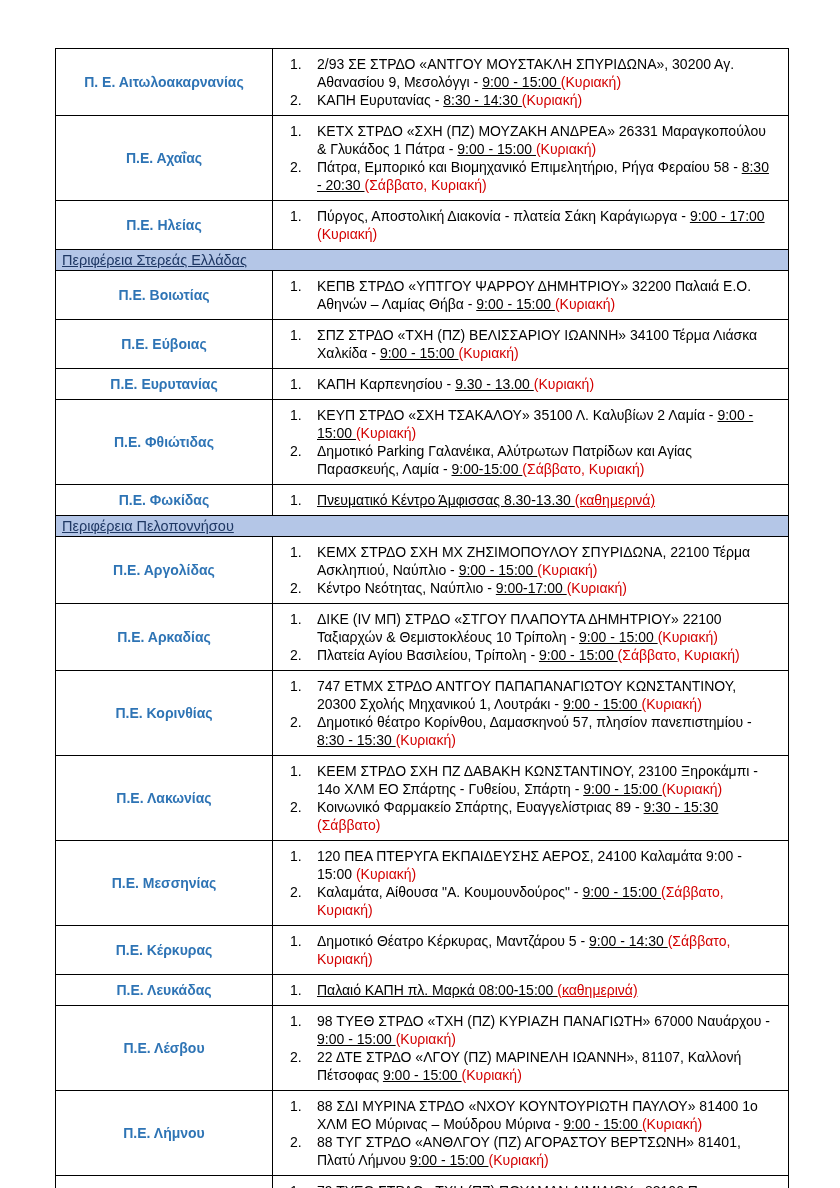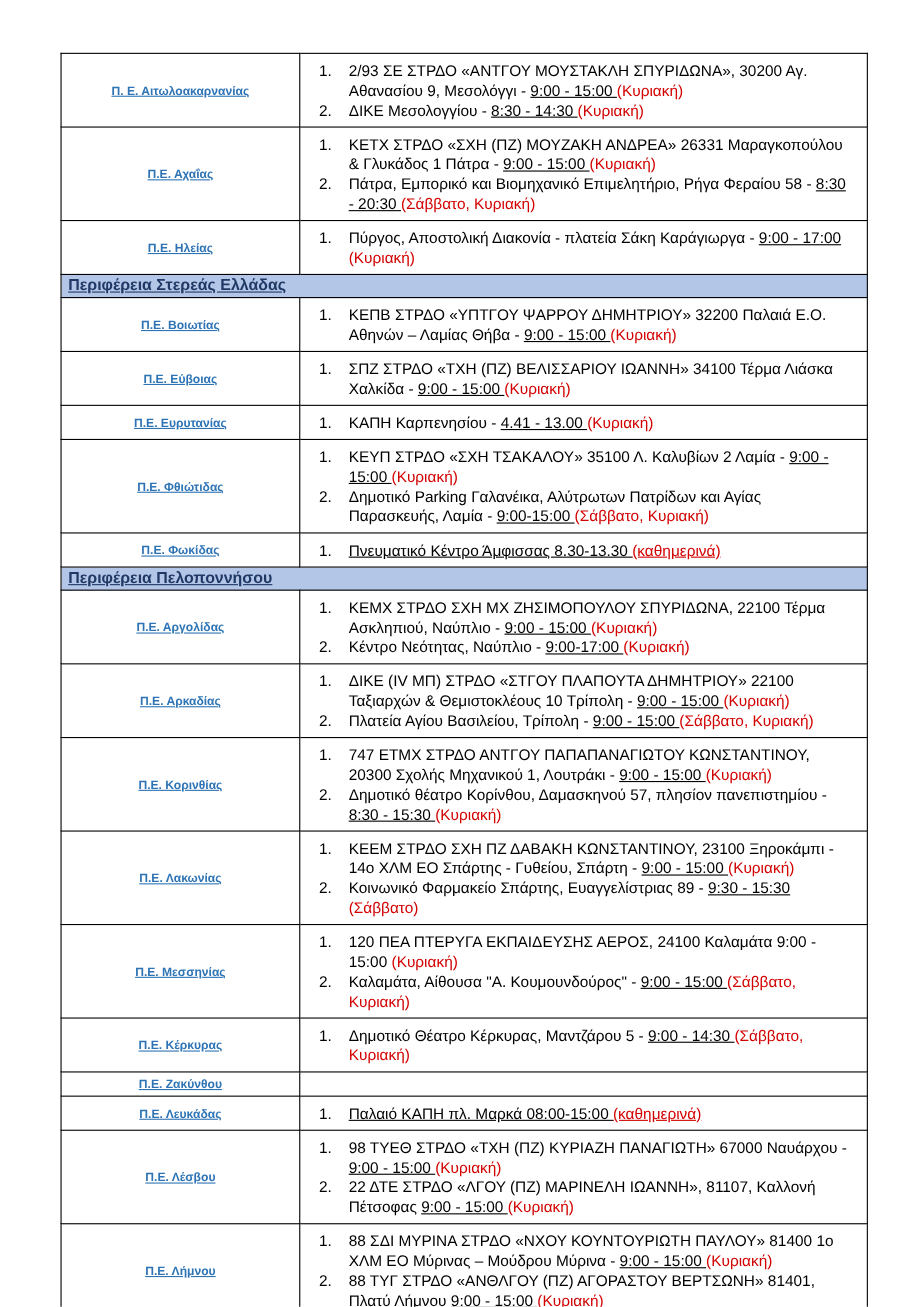--- a/index.html
+++ b/index.html
@@ -32,34 +32,33 @@
   }
 
   
   td.region-cell {
     text-align: center;
     padding: 1px 4px;
   }
   .region-label {
     color: var(--region-label);
     font-weight: bold;
-    font-size: 11px;
-    text-decoration: underline;
+    font-size: 14px;
     line-height: 18px;
     cursor: pointer;
   }
 
   
   td.section-cell {
     background: var(--section-bg);
     padding: 1px 4px 1px 6px;
   }
   .section-label {
     color: var(--section-text);
-    font-weight: bold;
+    font-weight: normal;
     font-size: 14.5px;
     text-decoration: underline;
     line-height: 18px;
     white-space: nowrap;
   }
 
   
   td.items-cell {
     font-size: 14px;
     line-height: 18px;
@@ -97,21 +96,21 @@
   <colgroup>
     <col style="width:217px">
     <col>
   </colgroup>
   <tbody>
       <tr class="region-row">
         <td class="region-cell"><span class="region-label">Π. Ε. Αιτωλοακαρνανίας</span></td>
         <td class="items-cell">
           <ol class="loc-list">
             <li><span>2/93 ΣΕ ΣΤΡΔΟ «ΑΝΤΓΟΥ ΜΟΥΣΤΑΚΛΗ ΣΠΥΡΙΔΩΝΑ», 30200 Αγ. Αθανασίου 9, Μεσολόγγι - </span><span class="seg-time">9:00 - 15:00 </span><span class="seg-red">(Κυριακή)</span></li>
-            <li><span>ΔΙΚΕ Μεσολογγίου - </span><span class="seg-time">8:30 - 14:30 </span><span class="seg-red">(Κυριακή)</span></li>
+            <li><span>ΚΑΠΗ Ευρυτανίας - </span><span class="seg-time">8:30 - 14:30 </span><span class="seg-red">(Κυριακή)</span></li>
           </ol>
         </td>
       </tr>
       <tr class="region-row">
         <td class="region-cell"><span class="region-label">Π.Ε. Αχαΐας</span></td>
         <td class="items-cell">
           <ol class="loc-list">
             <li><span>ΚΕΤΧ ΣΤΡΔΟ «ΣΧΗ (ΠΖ) ΜΟΥΖΑΚΗ ΑΝΔΡΕΑ» 26331 Μαραγκοπούλου &amp; Γλυκάδος 1 Πάτρα - </span><span class="seg-time">9:00 - 15:00 </span><span class="seg-red">(Κυριακή)</span></li>
             <li><span>Πάτρα, Εμπορικό και Βιομηχανικό Επιμελητήριο, Ρήγα Φεραίου 58 - </span><span class="seg-time">8:30 - 20:30 </span><span class="seg-red">(Σάββατο, Κυριακή)</span></li>
           </ol>
@@ -141,21 +140,21 @@
         <td class="items-cell">
           <ol class="loc-list">
             <li><span>ΣΠΖ ΣΤΡΔΟ «ΤΧΗ (ΠΖ) ΒΕΛΙΣΣΑΡΙΟΥ ΙΩΑΝΝΗ» 34100 Τέρμα Λιάσκα Χαλκίδα - </span><span class="seg-time">9:00 - 15:00 </span><span class="seg-red">(Κυριακή)</span></li>
           </ol>
         </td>
       </tr>
       <tr class="region-row">
         <td class="region-cell"><span class="region-label">Π.Ε. Ευρυτανίας</span></td>
         <td class="items-cell">
           <ol class="loc-list">
-            <li><span>ΚΑΠΗ Καρπενησίου - </span><span class="seg-time">4.41 - 13.00 </span><span class="seg-red">(Κυριακή)</span></li>
+            <li><span>ΚΑΠΗ Καρπενησίου - </span><span class="seg-time">9.30 - 13.00 </span><span class="seg-red">(Κυριακή)</span></li>
           </ol>
         </td>
       </tr>
       <tr class="region-row">
         <td class="region-cell"><span class="region-label">Π.Ε. Φθιώτιδας</span></td>
         <td class="items-cell">
           <ol class="loc-list">
             <li><span>ΚΕΥΠ ΣΤΡΔΟ «ΣΧΗ ΤΣΑΚΑΛΟΥ» 35100 Λ. Καλυβίων 2 Λαμία - </span><span class="seg-time">9:00 - 15:00 </span><span class="seg-red">(Κυριακή)</span></li>
             <li><span>Δημοτικό Parking Γαλανέικα, Αλύτρωτων Πατρίδων και Αγίας Παρασκευής, Λαμία - </span><span class="seg-time">9:00-15:00 </span><span class="seg-red">(Σάββατο, Κυριακή)</span></li>
           </ol>
@@ -219,24 +218,20 @@
       </tr>
       <tr class="region-row">
         <td class="region-cell"><span class="region-label">Π.Ε. Κέρκυρας</span></td>
         <td class="items-cell">
           <ol class="loc-list">
             <li><span>Δημοτικό Θέατρο Κέρκυρας, Μαντζάρου 5 - </span><span class="seg-time">9:00 - 14:30 </span><span class="seg-red">(Σάββατο, Κυριακή)</span></li>
           </ol>
         </td>
       </tr>
       <tr class="region-row">
-        <td class="region-cell"><span class="region-label">Π.Ε. Ζακύνθου</span></td>
-        <td class="items-cell"></td>
-      </tr>
-      <tr class="region-row">
         <td class="region-cell"><span class="region-label">Π.Ε. Λευκάδας</span></td>
         <td class="items-cell">
           <ol class="loc-list">
             <li><span class="seg-time">Παλαιό ΚΑΠΗ πλ. Μαρκά 08:00-15:00 </span><span class="seg-redu"> (καθημερινά)</span></li>
           </ol>
         </td>
       </tr>
       <tr class="region-row">
         <td class="region-cell"><span class="region-label">Π.Ε. Λέσβου</span></td>
         <td class="items-cell">

